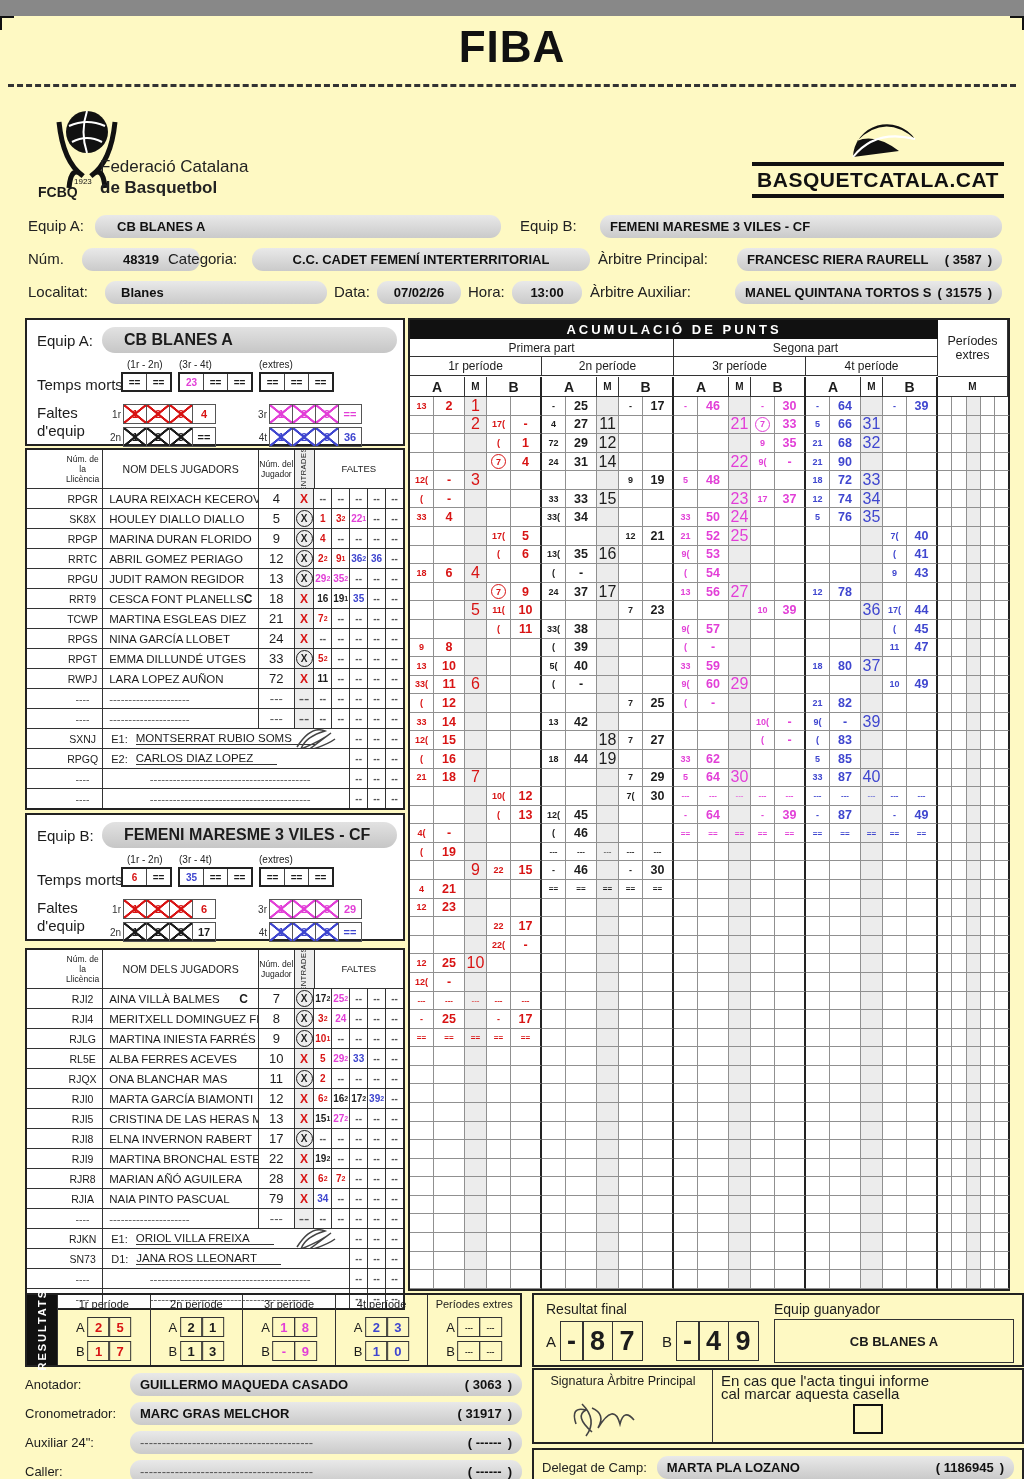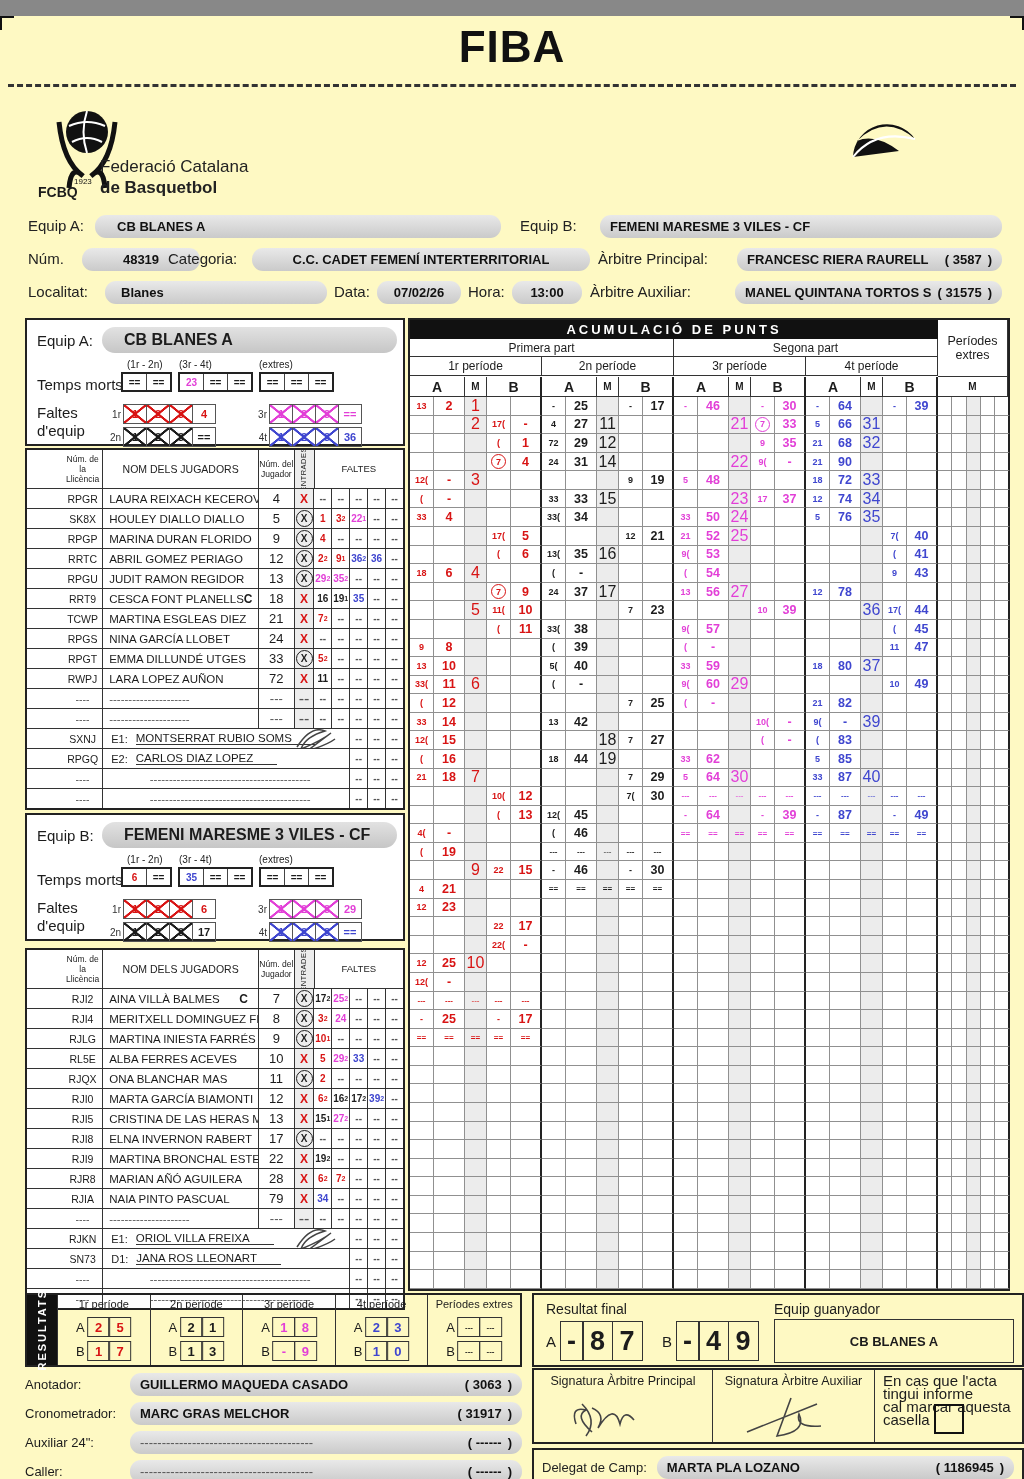--- a/index.html
+++ b/index.html
@@ -144,20 +144,21 @@
   <div class="abs" style="left:38px;top:168px;font-size:14px;font-weight:bold;">FCBQ</div>
   <div id="fcbq-text" class="abs" style="left:100px;top:140px;">
     <div>Federació Catalana</div>
     <div style="font-weight:bold;">de Basquetbol</div>
   </div>
 
   <svg class="abs" style="left:845px;top:95px;" width="75" height="50" viewBox="0 0 75 50">
     <path d="M8 46 A34 34 0 0 1 70 28 Q40 2 12 30 Q30 22 54 40 Z" fill="#111"></path>
     <path d="M8 46 Q30 18 70 28" stroke="#fff" stroke-width="2" fill="none"></path>
   </svg>
+  <div id="bcat" class="abs" style="left:752px;top:146px;width:252px;box-sizing:border-box;text-align:center;">BASQUETCATALA.CAT</div>
 
   <div class="abs flabel" style="left:28px;top:201px;">Equip A:</div>
   <div class="abs pill" style="left:95px;top:199px;width:406px;">
     <span class="pv" style="padding-left:12px;">CB BLANES A</span>
     </div>
   <div class="abs flabel" style="left:520px;top:201px;">Equip B:</div>
   <div class="abs pill" style="left:600px;top:199px;width:402px;">
     <span class="pv">FEMENI MARESME 3 VILES - CF</span>
     </div>
 
@@ -2080,26 +2081,20 @@
       </div>
     </div>
 
   <div id="sig-box" class="abs" style="left:532px;top:1352px;width:492px;height:76px;">
     <div class="sig-cell" style="width:178px;">
       <div class="sig-title">Signatura Àrbitre Principal</div>
       <svg width="120" height="48" style="position:absolute;left:28px;top:24px;">
         <path d="M14 30 Q8 12 24 16 Q12 22 30 38 M20 10 Q36 26 24 42 M30 14 Q44 20 36 34 Q52 8 58 30 Q62 14 72 26" stroke="#444" stroke-width="1.6" fill="none"></path>
       </svg>
     </div>
-    <div class="sig-cell" style="width:162px;">
-      <div class="sig-title">Signatura Àrbitre Auxiliar</div>
-      <svg width="120" height="48" style="position:absolute;left:24px;top:22px;">
-        <path d="M10 40 L80 12 M54 6 L40 44 Q70 40 62 22 Q58 36 84 34" stroke="#444" stroke-width="1.6" fill="none"></path>
-      </svg>
-    </div>
     <div class="sig-cell" style="width:152px;flex:1;">
       <div class="inf-text">En cas que l'acta tingui informe</div>
       <div class="inf-text" style="padding-top:0;">cal marcar aquesta casella</div>
       <div id="inf-chk"></div>
     </div>
   </div>
 
   <div id="deleg" class="abs" style="left:532px;top:1432px;width:492px;height:38px;">
     <span class="flabel">Delegat de Camp:</span>
     <div class="pill" style="flex:1;margin-left:10px;">

